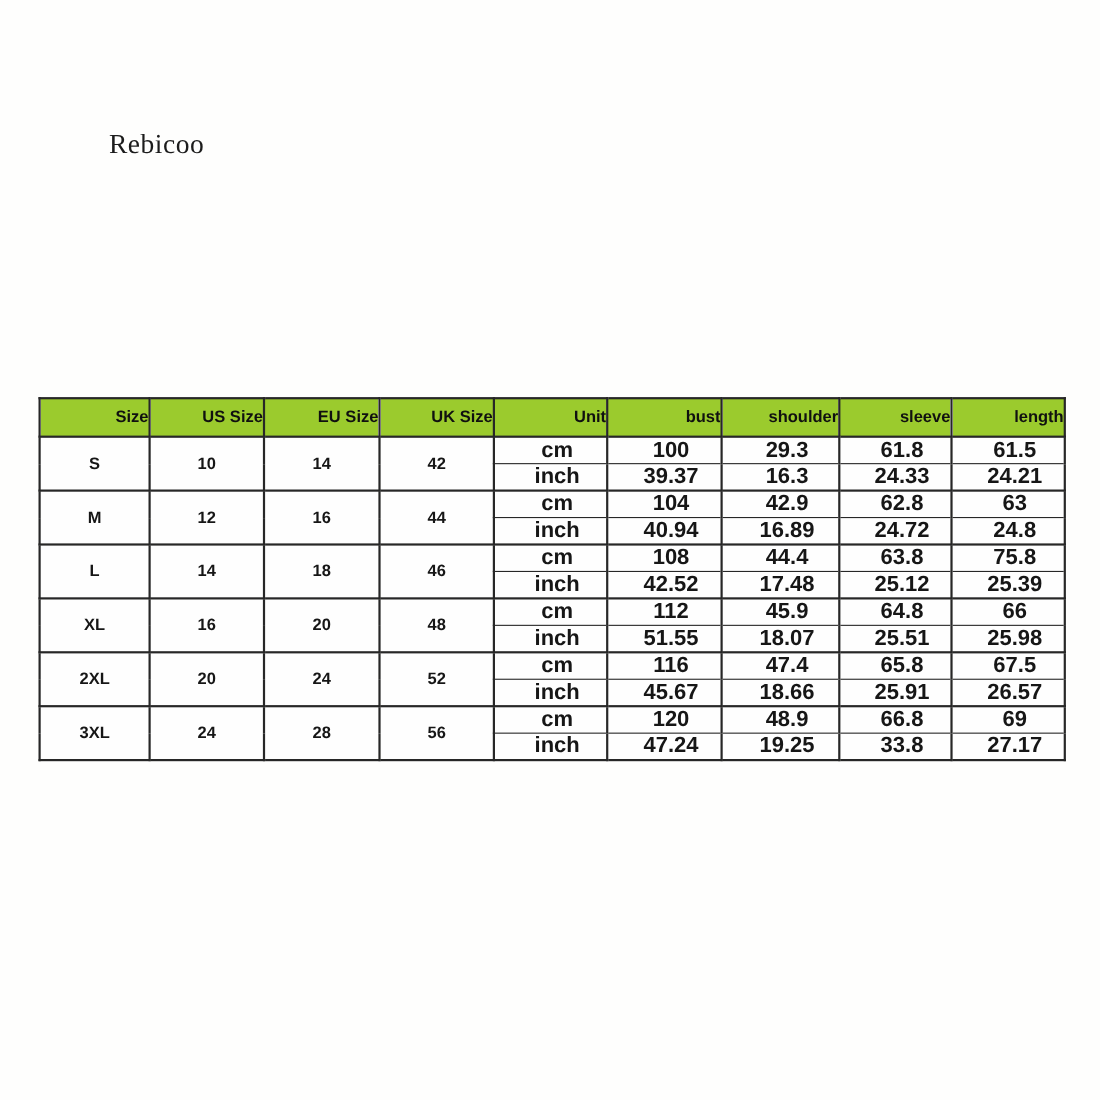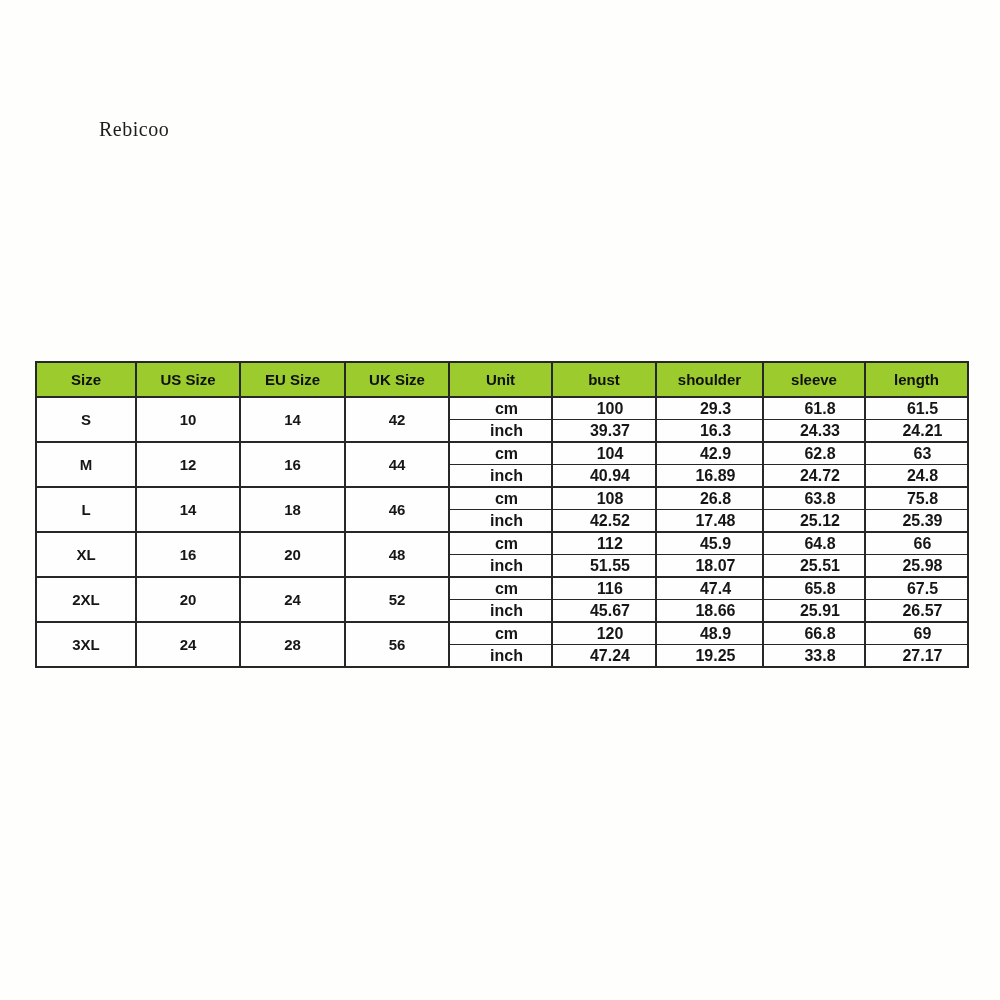--- a/index.html
+++ b/index.html
@@ -13,21 +13,21 @@
     width: 1000px;
     height: 1000px;
     background: #fefefd;
     overflow: hidden;
   }
   .brand {
     position: absolute;
     left: 99px;
     top: 118px;
     font-family: "Liberation Serif", "DejaVu Serif", serif;
-    font-size: 20px;
+    font-size: 25px;
     color: #1c1c1c;
     letter-spacing: 0.5px;
   }
   .size-table {
     position: absolute;
     left: 35px;
     top: 361px;
     width: 932px;
     border-collapse: collapse;
     table-layout: fixed;
@@ -40,28 +40,29 @@
     vertical-align: middle;
     font-weight: bold;
     padding: 0;
     overflow: hidden;
   }
   .size-table thead th {
     background: #9bcb2d;
     height: 33px;
     font-size: 15px;
     color: #101010;
+    text-align: right;
   }
   .size-table td.size-cell {
     font-size: 15px;
     background: #fefefe;
   }
   .size-table td.meas-cell,
   .size-table td.unit-cell {
-    font-size: 16px;
+    font-size: 20px;
     height: 21px;
     background: #fefefe;
     padding-left: 12px;
   }
   
   .size-table tr.row-cm td.thin-b { border-bottom-width: 1px; }
   .size-table tr.row-inch td.thin-t { border-top-width: 1px; margin-left: 15px; }
 </style>
 </head>
 <body>
@@ -135,21 +136,21 @@
         <td class="meas-cell thin-t">24.8</td>
       </tr>
 
       <tr class="row-cm">
         <td class="size-cell" rowspan="2">L</td>
         <td class="size-cell" rowspan="2">14</td>
         <td class="size-cell" rowspan="2">18</td>
         <td class="size-cell" rowspan="2">46</td>
         <td class="unit-cell thin-b">cm</td>
         <td class="meas-cell thin-b">108</td>
-        <td class="meas-cell thin-b">26.8</td>
+        <td class="meas-cell thin-b">44.4</td>
         <td class="meas-cell thin-b">63.8</td>
         <td class="meas-cell thin-b">75.8</td>
       </tr>
       <tr class="row-inch">
         <td class="unit-cell thin-t">inch</td>
         <td class="meas-cell thin-t">42.52</td>
         <td class="meas-cell thin-t">17.48</td>
         <td class="meas-cell thin-t">25.12</td>
         <td class="meas-cell thin-t">25.39</td>
       </tr>

